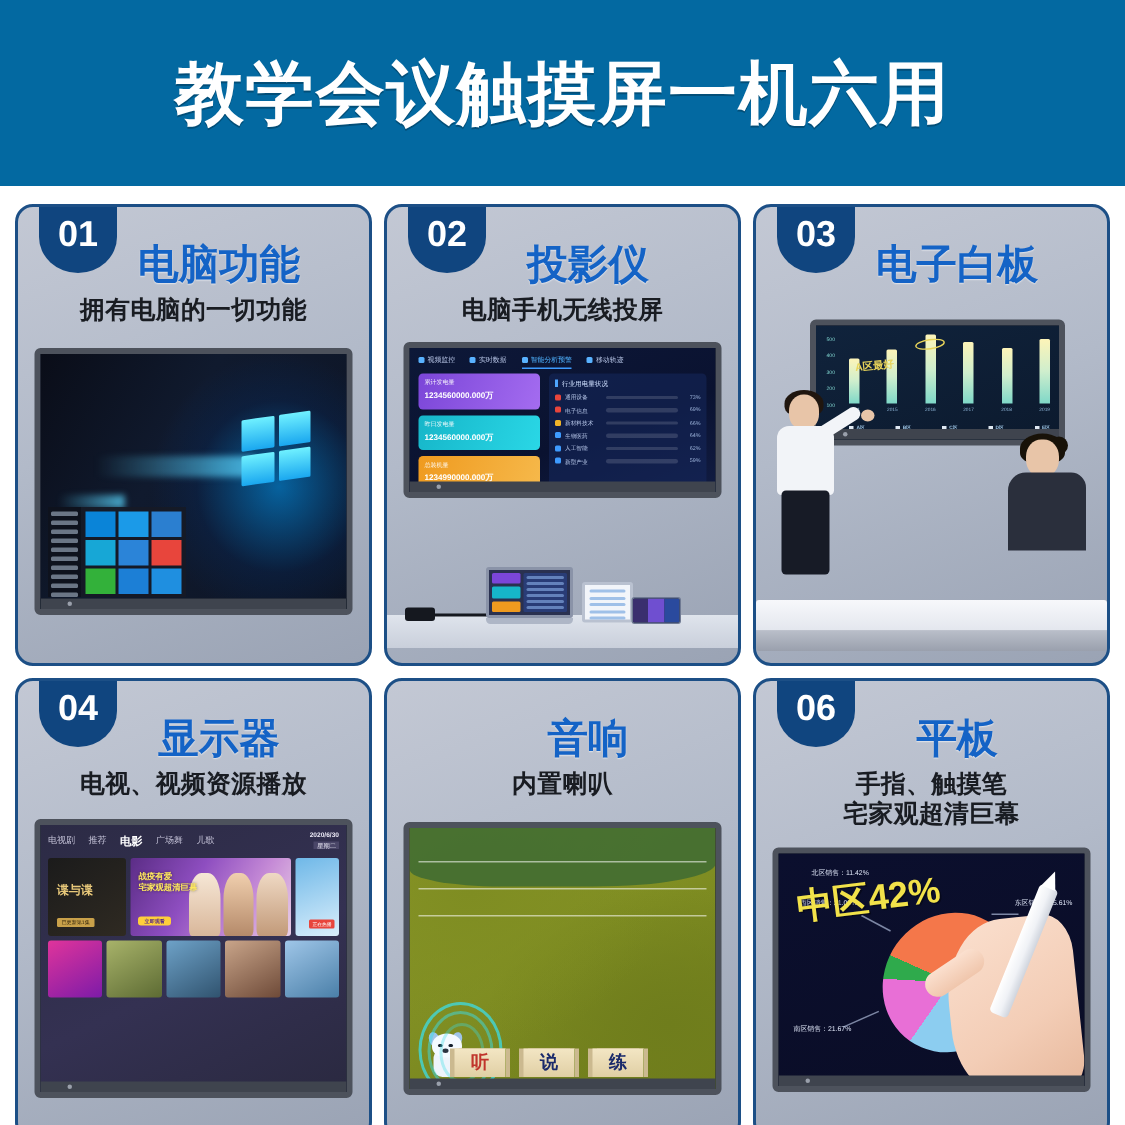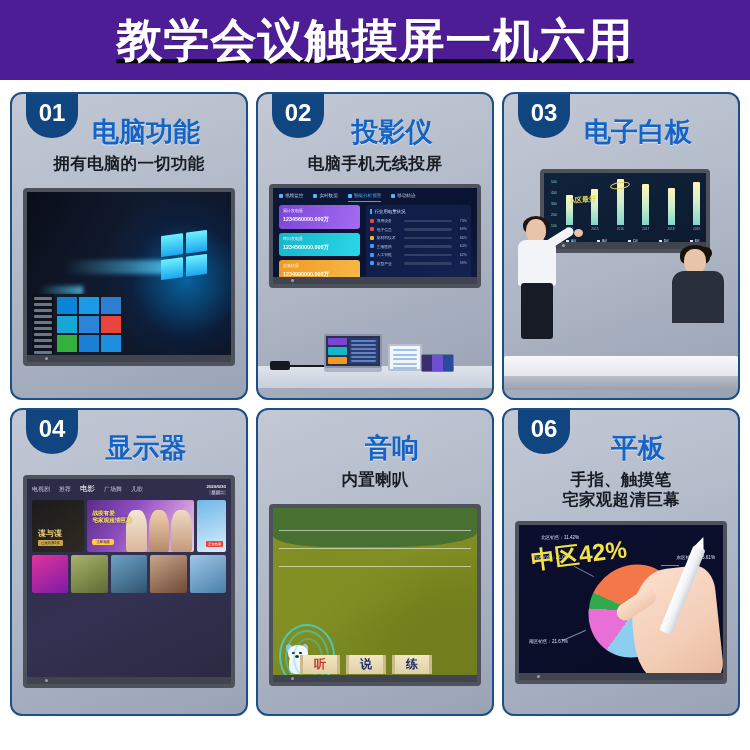--- a/index.html
+++ b/index.html
@@ -5,23 +5,23 @@
   * { box-sizing: border-box; margin: 0; padding: 0; }
   body {
     width: 750px; height: 750px;
     background: #ffffff;
     font-family: "Liberation Sans", "DejaVu Sans", sans-serif;
     overflow: hidden;
   }
 
   
   .banner {
-    width: 750px; height: 80px;
-    background: #4c1d95;
-    display: flex; align-items: center; justify-content: center; text-decoration: underline;
+    width: 750px; height: 124px;
+    background: #0369a1;
+    display: flex; align-items: center; justify-content: center;
   }
   .banner-title {
     color: #ffffff;
     font-size: 46px;
     font-weight: bold;
     letter-spacing: 1px;
     line-height: 1;
     text-shadow: 0 1px 0 rgba(0,0,0,.25);
   }
 
@@ -205,27 +205,27 @@
   .pr-head { position:absolute; left:14px; top:4px; width:22px; height:25px; background:#e8c5a8; border-radius:46%; }
   .pr-hair { position:absolute; left:10px; top:0; width:30px; height:20px; background:#181208; border-radius:50% 50% 35% 35%; }
   .pr-bun { position:absolute; left:30px; top:2px; width:12px; height:12px; background:#181208; border-radius:50%; }
   .pr-body { position:absolute; left:2px; top:26px; width:52px; height:52px; background:#2a2f3c; border-radius:12px 10px 0 0; }
 
   
   .c4 .tv { top: 6px; bottom: 16px; }
   .tvui { position:absolute; inset:0; background: linear-gradient(155deg,#2c2b45 0%,#343152 55%,#2a2940 100%); padding:4px 5px; }
   .tvnav { display:flex; align-items:center; gap:9px; }
   .tvnav span { font-size:6px; color:#c5c3d8; }
-  .tvnav span.on { color:#ffffff; font-weight:normal; font-size:7.5px; }
+  .tvnav span.on { color:#ffffff; font-weight:bold; font-size:7.5px; }
   .tvdate { margin-left:auto; text-align:right; }
   .tvdate .d1 { font-size:4.4px; color:#eceaf6; font-weight:bold; }
   .tvdate .d2 { font-size:4.2px; color:#eceaf6; background:#4a4668; padding:0 2px; display:inline-block; margin-top:1px; }
   .hero { margin-top:5px; height:52px; display:flex; gap:3px; }
   .hero-a { width:27%; background: linear-gradient(145deg,#1b1b1b,#2f2a22); border-radius:2px; position:relative; overflow:hidden; }
-  .hero-a .ttl { position:absolute; left:6px; top:30px; color:#e9c97a; font-size:8px; font-weight:bold; line-height:1; }
+  .hero-a .ttl { position:absolute; left:6px; top:18px; color:#e9c97a; font-size:8px; font-weight:bold; line-height:1; }
   .hero-a .tag { position:absolute; left:6px; bottom:6px; background:#c9a14a; color:#2a1d06; font-size:3.4px; padding:1px 3px; border-radius:1px; }
   .hero-b { flex:1; background: linear-gradient(120deg,#5b2d86 0%,#8e4ec0 38%,#c58ad6 70%,#e9cfe6 100%); border-radius:2px; position:relative; overflow:hidden; }
   .hb-txt { position:absolute; left:5px; top:10px; font-size:5.6px; font-weight:bold; line-height:1.25; color:#ffe95e; text-shadow:0 0 2px rgba(0,0,0,.5); }
   .hb-btn { position:absolute; left:5px; bottom:7px; background:#ffcf3a; color:#5b2d86; font-size:3.4px; font-weight:bold; padding:1px 4px; border-radius:2px; }
   .hb-figs { position:absolute; right:2px; bottom:0; width:62%; height:100%; display:flex; align-items:flex-end; gap:2px; }
   .fig { flex:1; height:82%; border-radius:40% 40% 10% 10%; }
   .hero-c { width:15%; background: linear-gradient(160deg,#6fb8e8,#d9eefb); border-radius:2px; position:relative; overflow:hidden; }
   .hero-c .tag { position:absolute; right:3px; bottom:5px; background:#e8453c; color:#fff; font-size:3.2px; padding:1px 2px; border-radius:1px; }
   .row2 { margin-top:3px; height:38px; display:flex; gap:3px; }
   .thumb { flex:1; border-radius:2px; position:relative; overflow:hidden; }
@@ -576,20 +576,21 @@
         <div class="pr-bun"></div>
         <div class="pr-head"></div>
         <div class="pr-body"></div>
       </div>
     </div>
   </div>
 
   <div class="card c4">
     <div class="badge">04</div>
     <div class="card-title">显示器</div>
+    <div class="card-sub">电视、视频资源播放</div>
     <div class="screen-wrap">
       <div class="tv">
         <div class="tvui">
           <div class="tvnav">
             <span>电视剧</span>
             <span>推荐</span>
             <span class="on">电影</span>
             <span>广场舞</span>
             <span>儿歌</span>
             <span class="tvdate">

